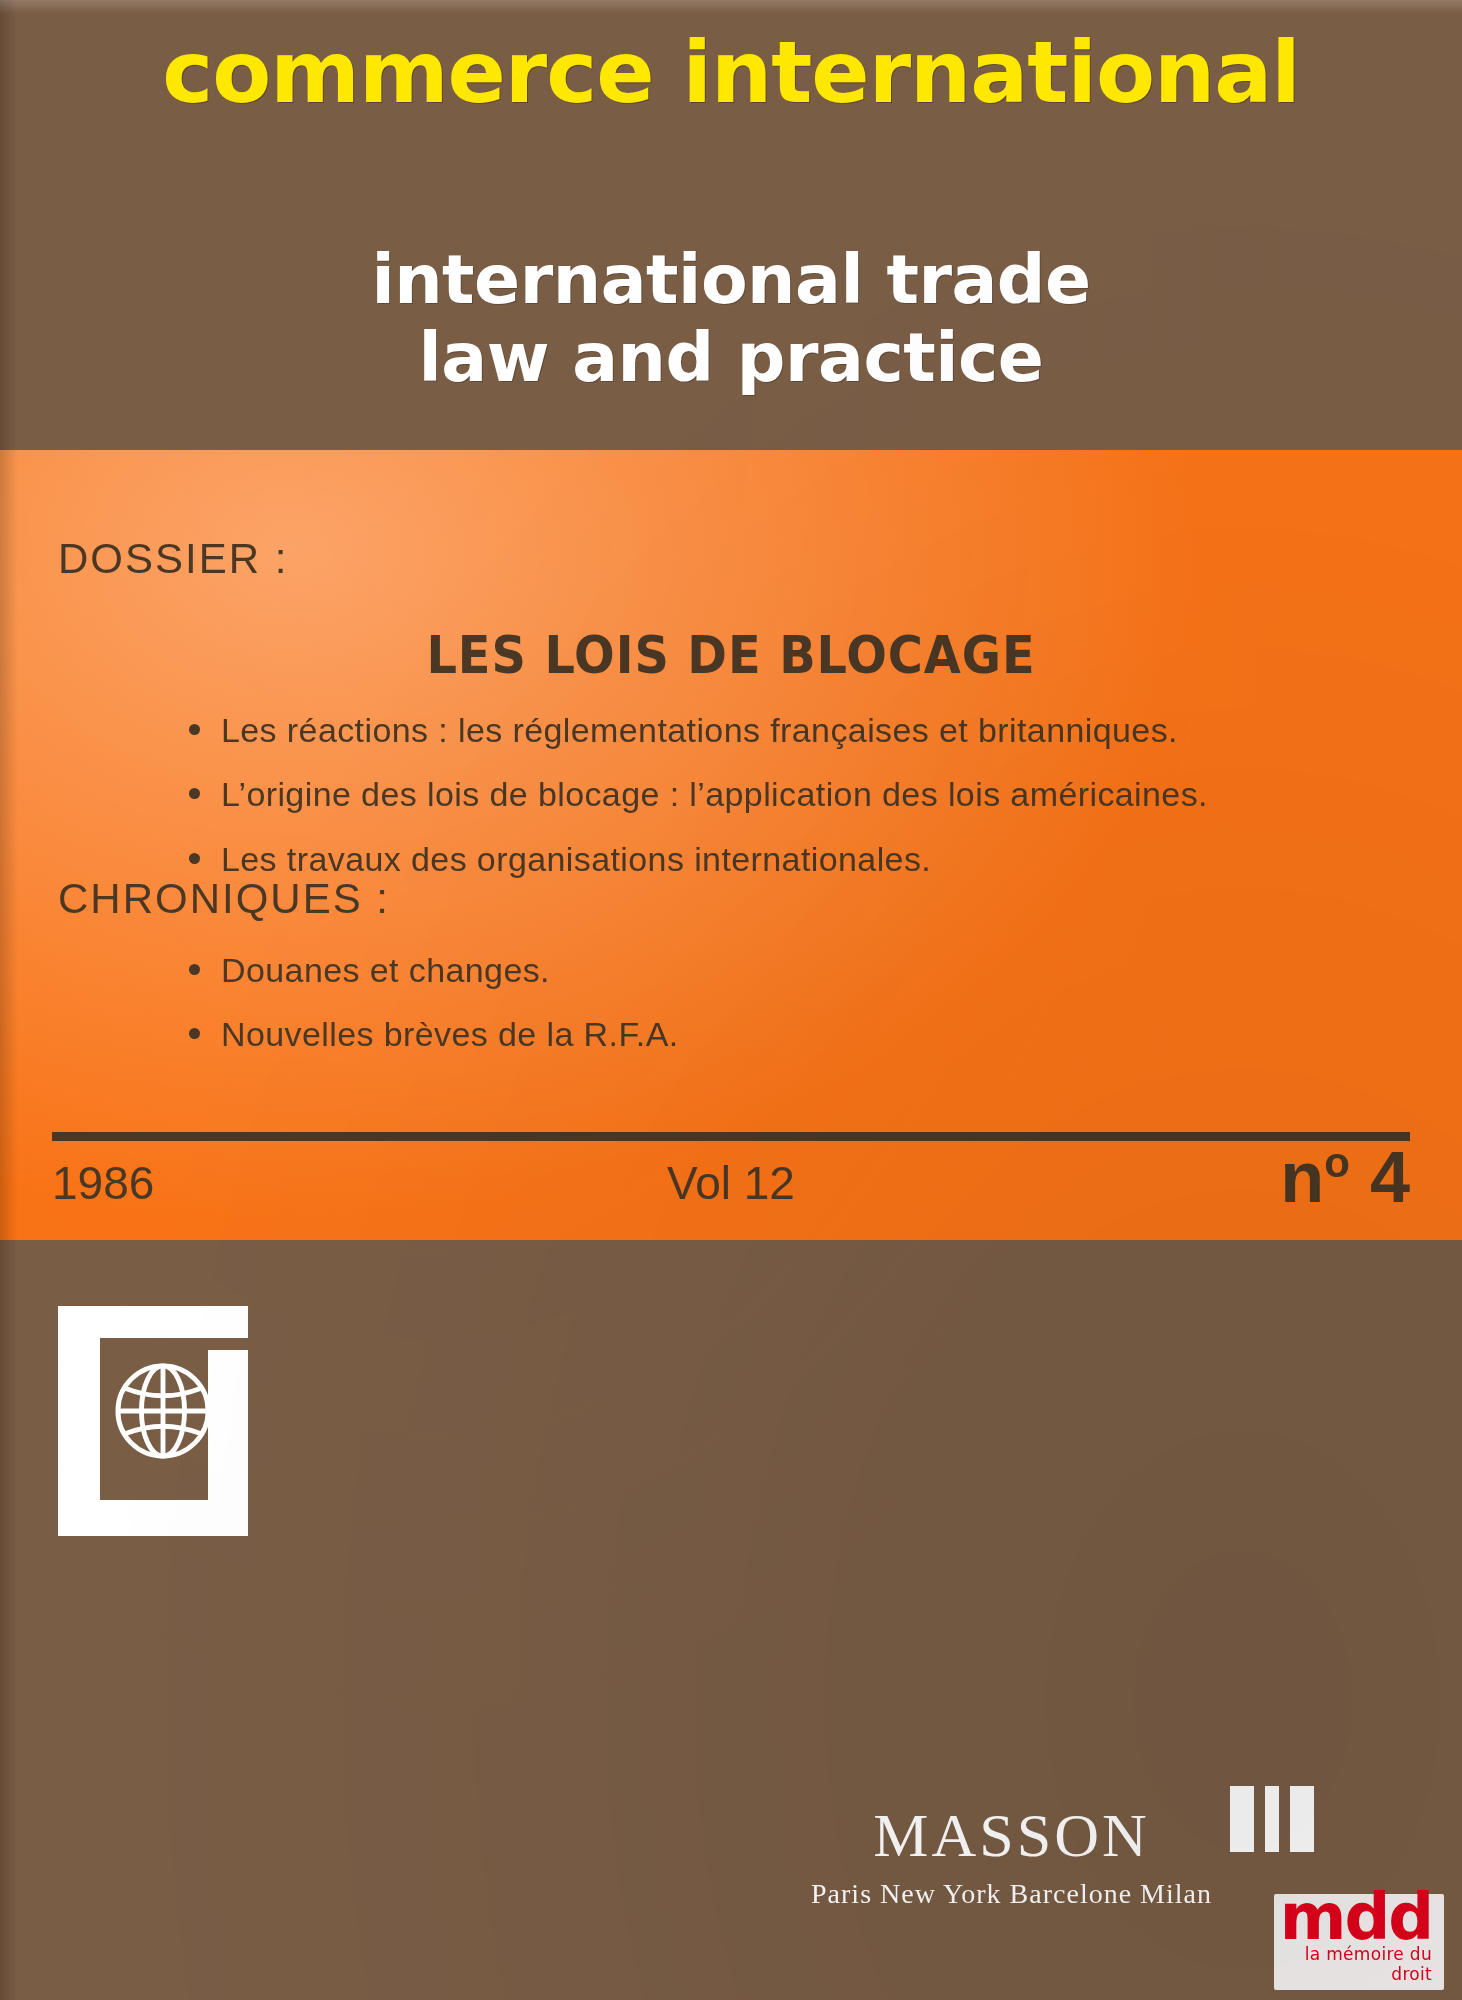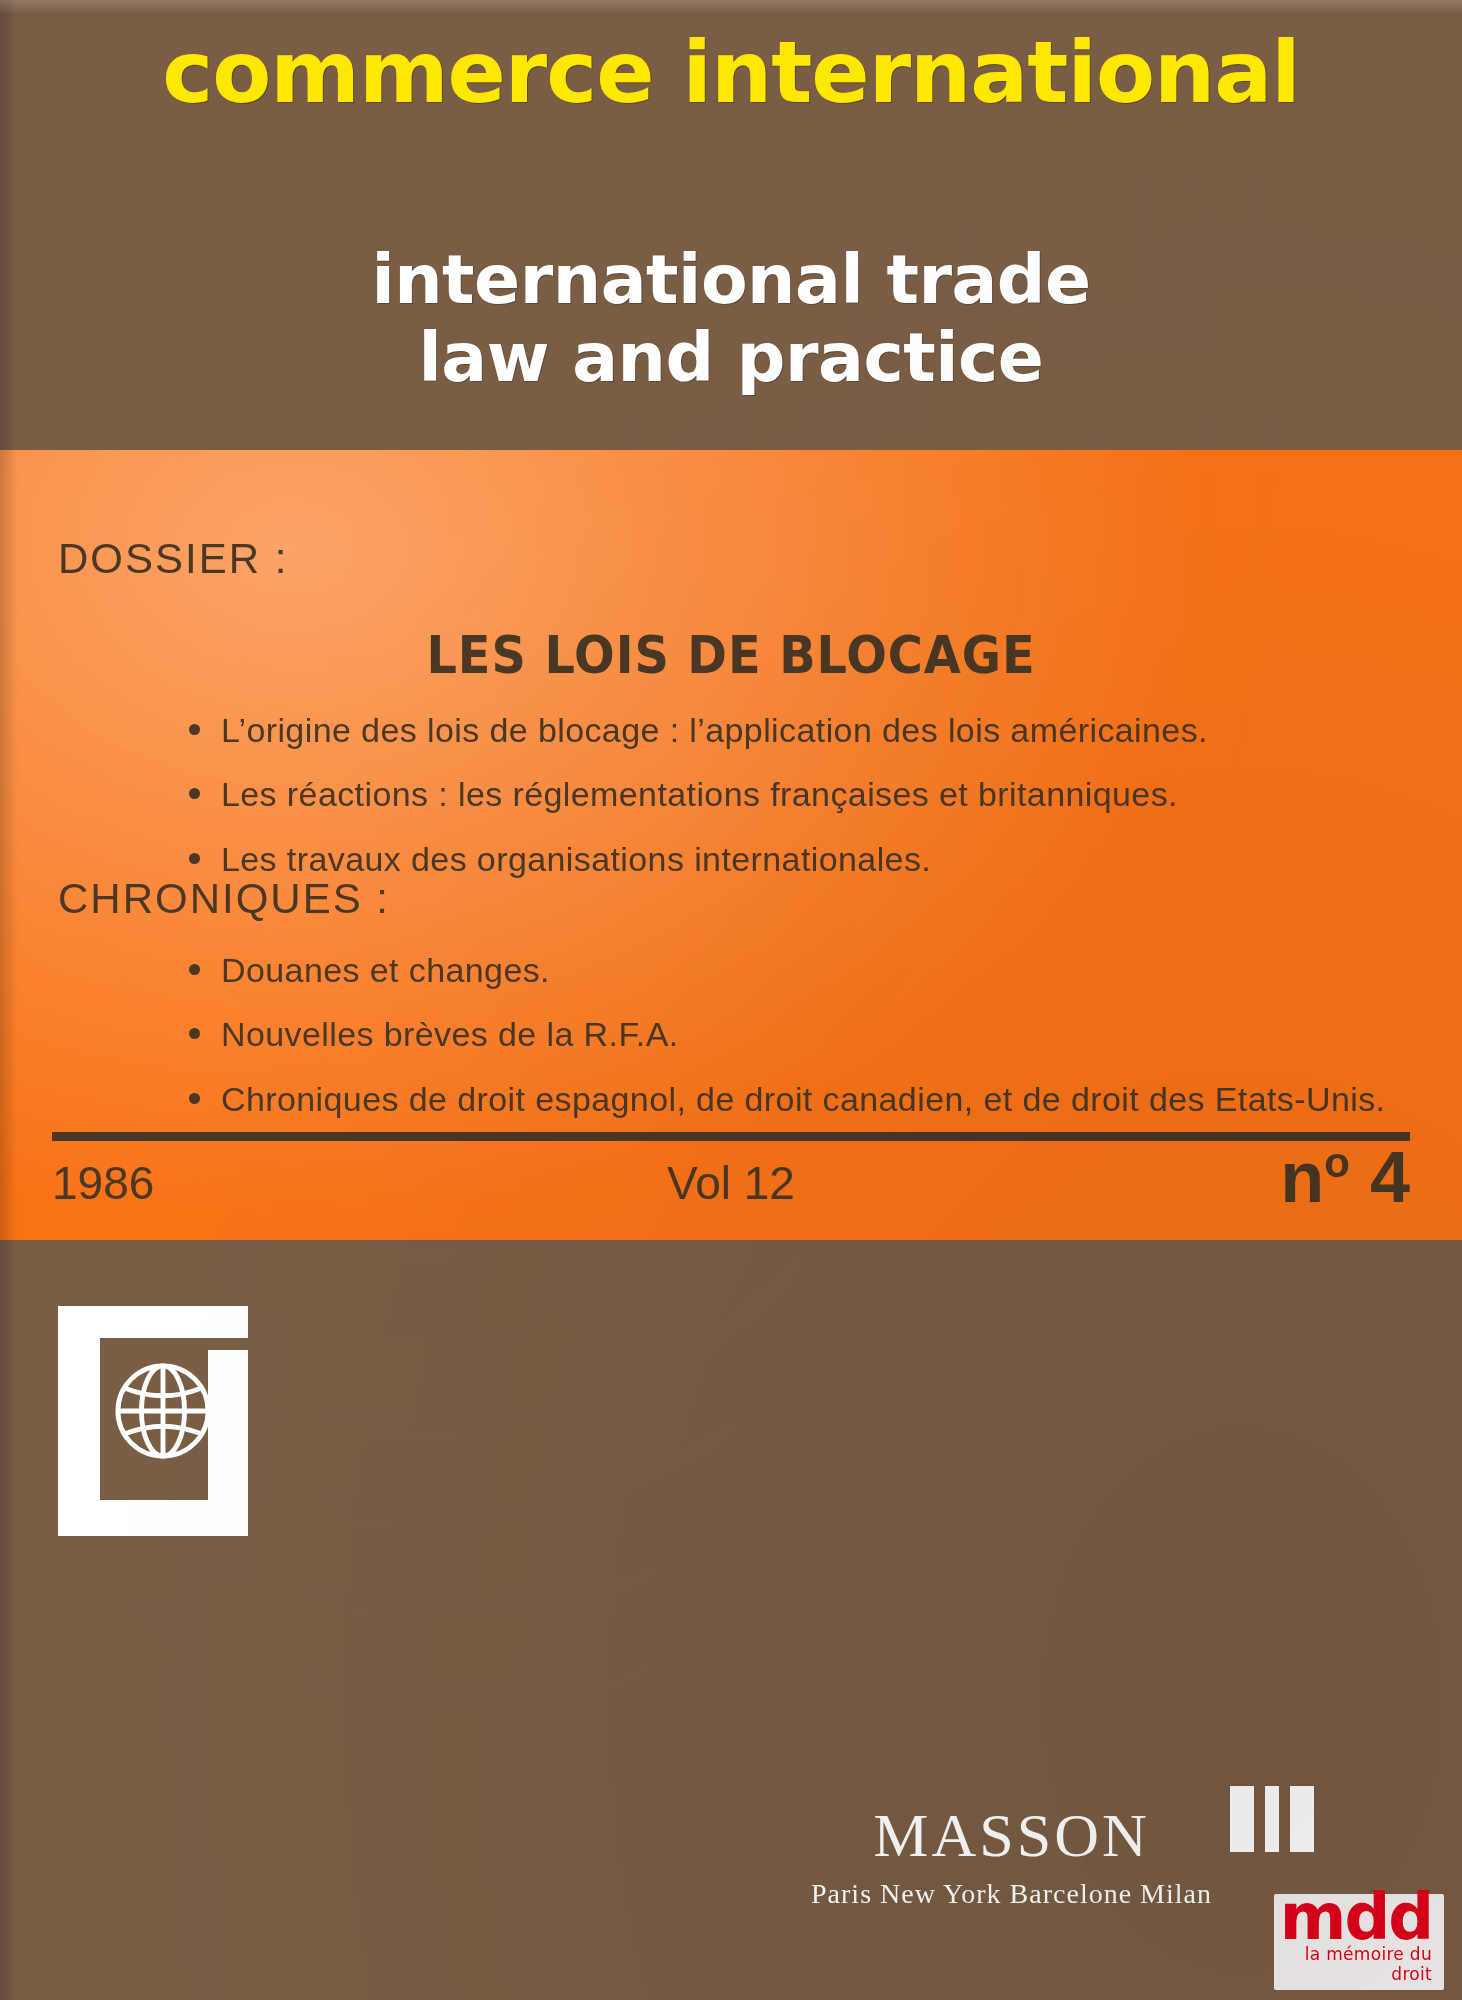--- a/index.html
+++ b/index.html
@@ -330,31 +330,30 @@
   </div>
 
   <div class="yellow-panel">
     <div class="shade"></div>
 
     <div class="section-label label-dossier">DOSSIER :</div>
 
     <div class="dossier-title">LES LOIS DE BLOCAGE</div>
 
     <ul class="bullet-list list-dossier">
+      <li>Les réactions : les réglementations françaises et britanniques.</li>
       <li>L’origine des lois de blocage : l’application des lois américaines.</li>
-      <li>Les réactions : les réglementations françaises et britanniques.</li>
       <li>Les travaux des organisations internationales.</li>
     </ul>
 
     <div class="section-label label-chroniques">CHRONIQUES :</div>
 
     <ul class="bullet-list list-chroniques">
       <li>Douanes et changes.</li>
       <li>Nouvelles brèves de la R.F.A.</li>
-      <li>Chroniques de droit espagnol, de droit canadien, et de droit des Etats-Unis.</li>
     </ul>
 
     <div class="rule"></div>
 
     <div class="footer-row">
       <div class="footer-year">1986</div>
       <div class="footer-vol">Vol 12</div>
       <div class="footer-issue">
         <span>n</span><span class="sup">o</span>&nbsp;<span>4</span>
       </div>

